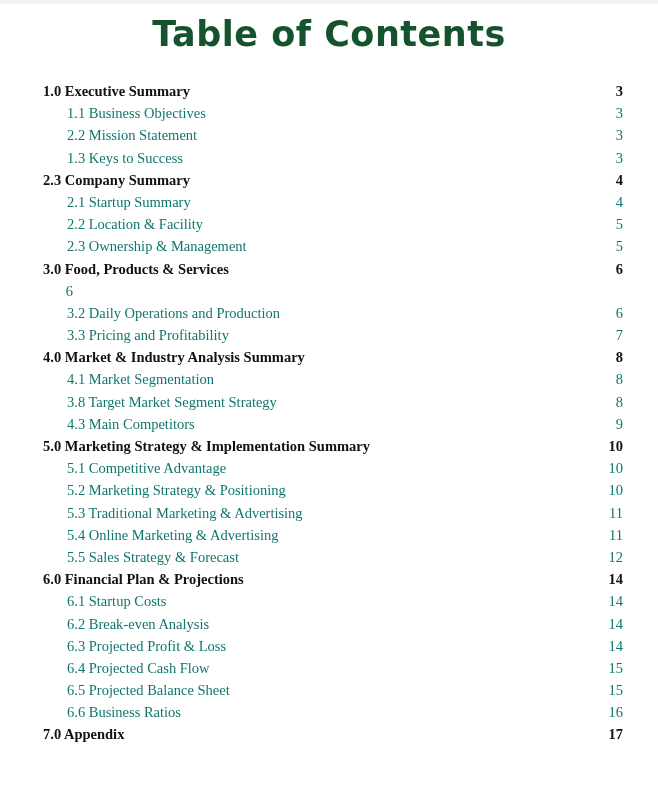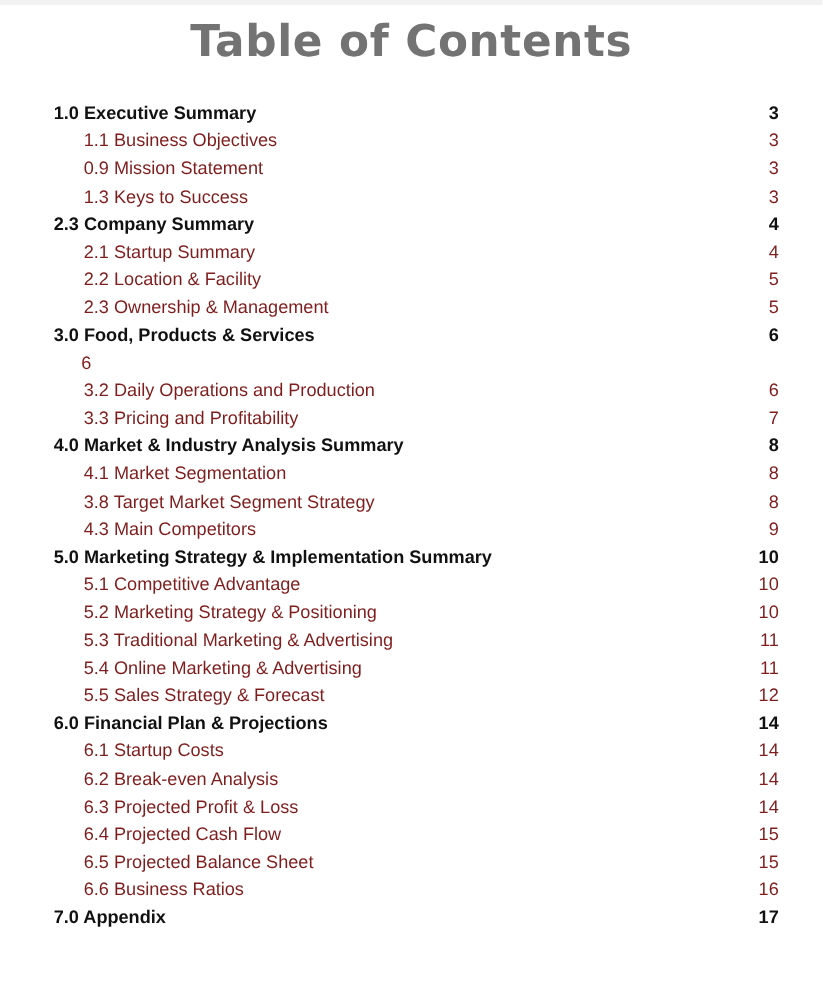--- a/index.html
+++ b/index.html
@@ -24,49 +24,50 @@
     .title {
       position: absolute;
       left: 0;
       top: 12px;
       width: 658px;
       text-align: center;
       font-family: "DejaVu Sans", sans-serif;
       font-weight: bold;
       font-size: 35px;
       letter-spacing: 0.5px;
-      color: #737373;
+      color: #14532d;
       margin: 0;
       line-height: 44px;
     }
     .toc {
       position: absolute;
       left: 43px;
       top: 80px;
       width: 580px;
       margin: 0;
       padding: 0;
       list-style: none;
+      font-family: Liberation Serif, serif;
     }
     .toc-row {
       display: flex;
       justify-content: space-between;
       align-items: center;
       height: 22.2px;
       font-size: 14.5px;
       line-height: 22.2px;
       white-space: nowrap;
     }
     .toc-row.level-1 {
       font-weight: bold;
       color: #111111;
     }
     .toc-row.level-2 {
       font-weight: normal;
-      color: #7f1d1d;
+      color: #0f766e;
     }
     .toc-row.level-2 .toc-label {
       padding-left: 24px;
     }
     .toc-page {
       text-align: right;
       min-width: 30px;
     }
   </style>
 </head>
@@ -79,21 +80,21 @@
 <ul class="toc">
   <li class="toc-row level-1">
       <span class="toc-label">1.0 Executive Summary</span>
       <span class="toc-page">3</span>
     </li>
   <li class="toc-row level-2">
       <span class="toc-label">1.1 Business Objectives</span>
       <span class="toc-page">3</span>
     </li>
   <li class="toc-row level-2">
-      <span class="toc-label">0.9 Mission Statement</span>
+      <span class="toc-label">2.2 Mission Statement</span>
       <span class="toc-page">3</span>
     </li>
   <li class="toc-row level-2">
       <span class="toc-label">1.3 Keys to Success</span>
       <span class="toc-page">3</span>
     </li>
   <li class="toc-row level-1">
       <span class="toc-label">2.3 Company Summary</span>
       <span class="toc-page">4</span>
     </li>

